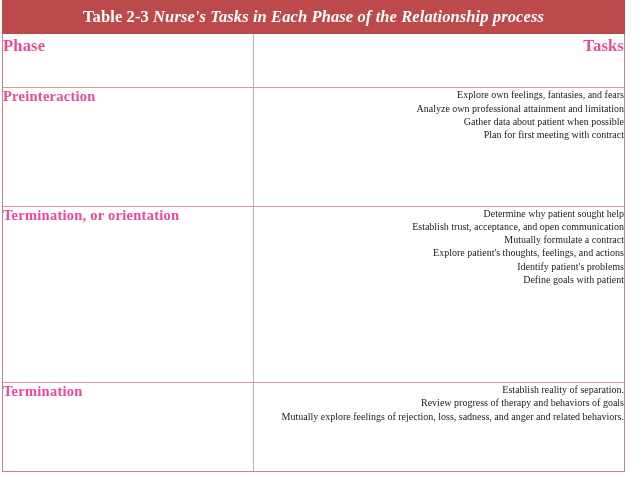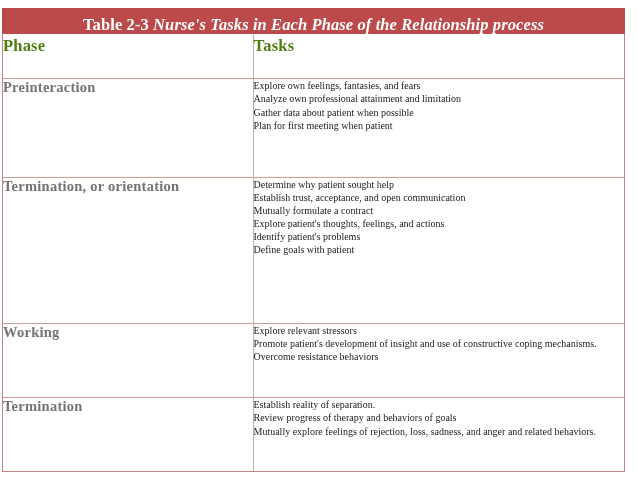--- a/index.html
+++ b/index.html
@@ -19,21 +19,21 @@
     width: 638px;
     height: 479px;
     background: #ffffff;
     box-sizing: border-box;
   }
 
   
   .title-banner {
     position: absolute;
     left: 2px;
-    top: 8px;
+    top: 0px;
     width: 623px;
     height: 34px;
     background: #bc4a4a;
     display: flex;
     align-items: center;
     justify-content: center;
     overflow: hidden;
   }
   .title-text {
     color: #ffffff;
@@ -83,20 +83,21 @@
   .col-tasks { width: auto; }
 
   .cell-phase {
     padding: 5px 6px 6px 7px;
     border-right: 1px solid #b3b3b3;
     box-sizing: border-box;
   }
   .cell-tasks {
     padding: 5px 6px 6px 9px;
     box-sizing: border-box;
+    text-align: right;
   }
 
   tr.hdr .cell-phase,
   tr.hdr .cell-tasks {
     padding-top: 3px;
     padding-bottom: 2px;
   }
 
   tr.hdr td {
     border-bottom: 1px solid #d79a9a;
@@ -105,29 +106,29 @@
     border-bottom: 1px solid #d79a9a;
   }
   tr.datarow:last-of-type td {
     border-bottom: none;
   }
 
   .hdr-label {
     font-size: 16.5px;
     font-weight: bold;
     line-height: 1.15;
-    color: #4d7c0f;
+    color: #ec4899;
     letter-spacing: 0.2px;
   }
 
   .phase-label {
     font-size: 14.5px;
     font-weight: bold;
     line-height: 1.2;
-    color: #737373;
+    color: #ec4899;
     letter-spacing: 0.25px;
   }
 
   .task-list {
     margin: 0;
     padding: 0;
     list-style: none;
   }
   .task-list li {
     font-size: 10px;
@@ -166,53 +167,41 @@
 
         <tr class="datarow">
           <td class="cell-phase">
             <div class="phase-label">Preinteraction</div>
           </td>
           <td class="cell-tasks">
             <ul class="task-list">
               <li>Explore own feelings, fantasies, and fears</li>
               <li>Analyze own professional attainment and limitation</li>
               <li>Gather data about patient when possible</li>
-              <li>Plan for first meeting when patient</li>
+              <li>Plan for first meeting with contract</li>
             </ul>
           </td>
         </tr>
 
         <tr class="datarow">
           <td class="cell-phase">
             <div class="phase-label">Termination, or orientation</div>
           </td>
           <td class="cell-tasks">
             <ul class="task-list">
               <li>Determine why patient sought help</li>
               <li>Establish trust, acceptance, and open communication</li>
               <li>Mutually formulate a contract</li>
               <li>Explore patient's thoughts, feelings, and actions</li>
               <li>Identify patient's problems</li>
               <li>Define goals with patient</li>
             </ul>
           </td>
         </tr>
 
-        <tr class="datarow">
-          <td class="cell-phase">
-            <div class="phase-label">Working</div>
-          </td>
-          <td class="cell-tasks">
-            <ul class="task-list">
-              <li>Explore relevant stressors</li>
-              <li>Promote patient's development of insight and use of constructive coping mechanisms.</li>
-              <li>Overcome resistance behaviors</li>
-            </ul>
-          </td>
-        </tr>
 
         <tr class="datarow">
           <td class="cell-phase">
             <div class="phase-label">Termination</div>
           </td>
           <td class="cell-tasks">
             <ul class="task-list">
               <li>Establish reality of separation.</li>
               <li>Review progress of therapy and behaviors of goals</li>
               <li>Mutually explore feelings of rejection, loss, sadness, and anger and related behaviors.</li>

